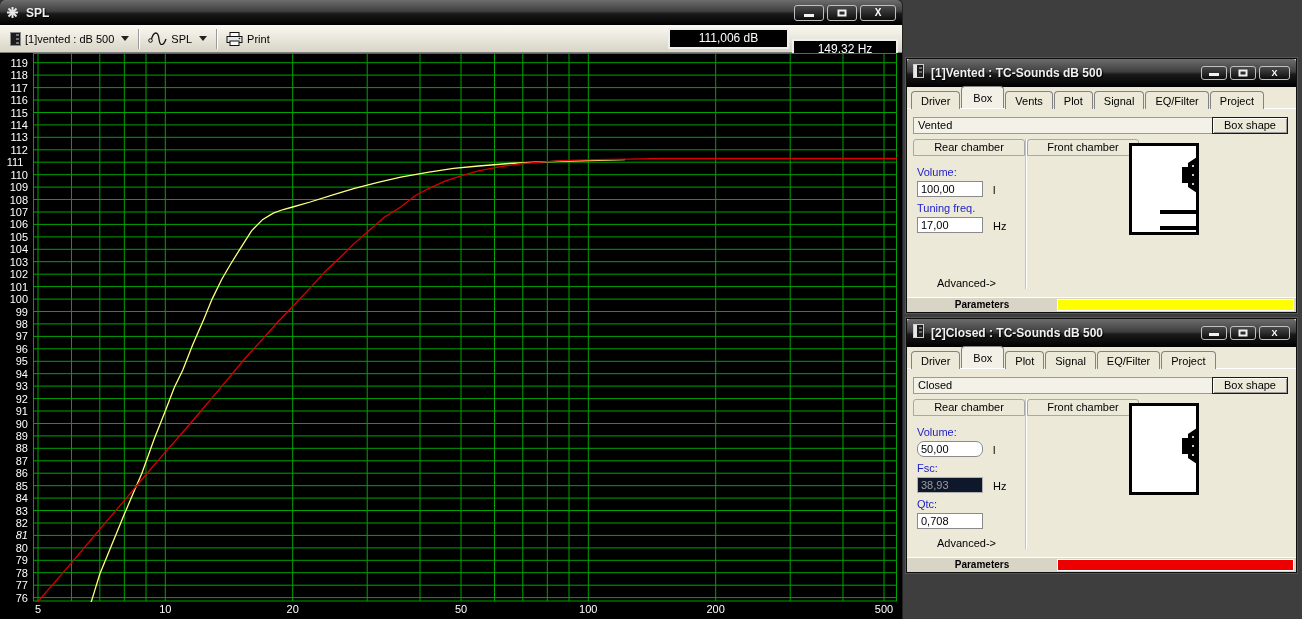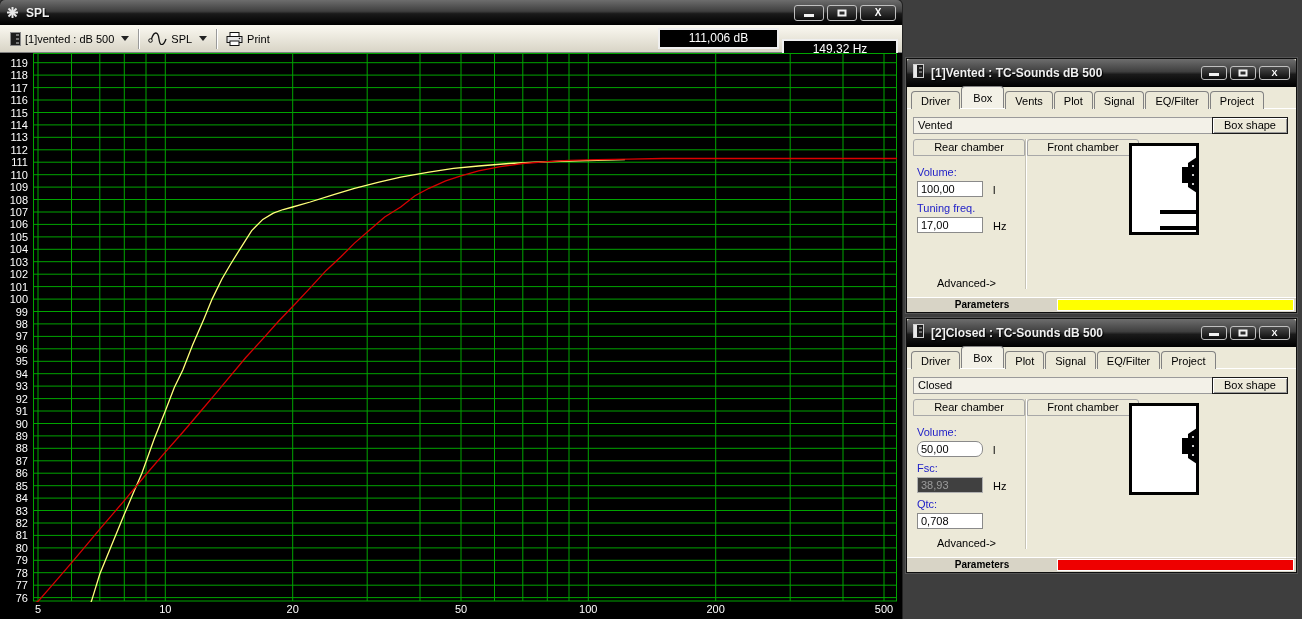--- a/index.html
+++ b/index.html
@@ -19,21 +19,21 @@
   .g-max{position:absolute;left:50%;top:50%;transform:translate(-50%,-50%);width:9px;height:7px;border:2px solid #f2f2f2;}
   .g-x{display:block;text-align:center;color:#fff;font-weight:bold;font-size:10px;line-height:14px;}
 
   .toolbar{position:absolute;left:0;top:25px;right:0;height:28px;background:linear-gradient(#FBF9F1,#D8D4C6);
     border-bottom:1px solid #7f7f7f;display:flex;align-items:center;padding:0 4px;}
   .tool-group{display:flex;align-items:center;gap:4px;padding:2px 6px;font-size:11px;color:#000;}
   .combo-arrow{width:0;height:0;border-left:4px solid transparent;border-right:4px solid transparent;border-top:5px solid #222;margin-left:3px;}
   .tool-sep{width:1px;height:20px;background:#9a9a9a;margin:0 3px;box-shadow:1px 0 0 #fff;}
   .readout{height:21px;background:#000;border:2px solid #EfEfEf;color:#fff;font-size:12px;text-align:center;line-height:17px;margin-left:3px;}
   .readout.db{width:121px;}
-  .readout.hz{width:116px;margin-top:21px;}
+  .readout.hz{width:106px;margin-top:21px;}
 
   .plot-shell{position:absolute;left:0;top:53px;right:0;bottom:0;background:#000;}
   .y-axis{position:absolute;left:0;top:0;width:31px;height:549px;}
   .ytick{position:absolute;right:3px;width:26px;text-align:right;color:#fff;font-size:11px;line-height:12px;}
   .x-axis{position:absolute;left:0;top:549px;width:896px;height:17px;}
   .xtick{position:absolute;top:1px;width:40px;text-align:center;color:#fff;font-size:11px;}
   #plot-svg{position:absolute;left:33px;top:0;}
 
   
   .panel{position:absolute;left:906px;width:391px;height:255px;display:flex;flex-direction:column;
@@ -51,21 +51,21 @@
   .box-name-field{position:absolute;left:6px;top:8px;width:300px;height:17px;background:#F3F1E8;border:1px solid #9a9a9a;
     font-size:11px;line-height:15px;padding-left:4px;color:#000;}
   .box-shape-btn{position:absolute;right:8px;top:8px;width:76px;height:17px;background:#ECE9D8;border:1px solid #1a1a1a;
     box-shadow:inset 1px 1px 0 #fff, inset -1px -1px 0 #9a9a9a;font-size:11px;text-align:center;line-height:15px;}
   .chamber-tab{position:absolute;top:30px;height:17px;width:112px;background:#ECE9D8;border:1px solid #a8a8a8;
     border-radius:3px 3px 0 0;font-size:11px;text-align:center;line-height:15px;color:#000;}
   .col-sep{position:absolute;left:118px;top:30px;width:1px;height:150px;background:#c6c3b5;box-shadow:1px 0 0 #fff;}
   .fld-label{position:absolute;left:10px;color:#2222C8;font-size:11px;}
   .fld-value{position:absolute;left:10px;width:66px;height:16px;background:#fff;border:1px solid #8a8a8a;
     font-size:11px;line-height:14px;padding-left:3px;color:#000;}
-  .fld-value.disabled{color:#9c9c9c;background:#404040;border-color:#b0b0b0;}
+  .fld-value.disabled{color:#9c9c9c;background:#0f172a;border-color:#b0b0b0;}
   .fld-unit{position:absolute;left:86px;font-size:11px;color:#000;}
   .advanced{position:absolute;left:30px;font-size:11px;color:#000;}
   .diagram{position:absolute;left:222px;top:34px;width:70px;height:92px;background:#fff;border:3px solid #000;}
   .speaker{position:absolute;right:-1px;width:22px;height:44px;}
   .vent-bar{position:absolute;right:0;width:36px;height:4px;background:#000;}
   .statusbar{height:15px;display:flex;background:#D8D4C6;border-top:1px solid #fff;}
   .status-label{width:150px;text-align:center;font-size:10px;font-weight:bold;color:#000;line-height:14px;}
   .status-fill{flex:1;margin:1px 2px 1px 0;border:1px solid #fff;}
 </style>
 </head>
@@ -134,21 +134,21 @@
     <div class="plot-shell">
       <div class="y-axis" id="y-axis">
           <div class="ytick" style="top: 3.7px;">119</div>
           <div class="ytick" style="top: 16.1px;">118</div>
           <div class="ytick" style="top: 28.6px;">117</div>
           <div class="ytick" style="top: 41px;">116</div>
           <div class="ytick" style="top: 53.5px;">115</div>
           <div class="ytick" style="top: 65.9px;">114</div>
           <div class="ytick" style="top: 78.3px;">113</div>
           <div class="ytick" style="top: 90.8px;">112</div>
-          <div class="ytick" style="top: 103.2px;">111</div>
+          <div class="ytick" style="top: 103.2px; text-align: center;">111</div>
           <div class="ytick" style="top: 115.7px;">110</div>
           <div class="ytick" style="top: 128.1px;">109</div>
           <div class="ytick" style="top: 140.5px;">108</div>
           <div class="ytick" style="top: 153px;">107</div>
           <div class="ytick" style="top: 165.4px;">106</div>
           <div class="ytick" style="top: 177.9px;">105</div>
           <div class="ytick" style="top: 190.3px;">104</div>
           <div class="ytick" style="top: 202.7px;">103</div>
           <div class="ytick" style="top: 215.2px;">102</div>
           <div class="ytick" style="top: 227.6px;">101</div>
@@ -164,21 +164,21 @@
           <div class="ytick" style="top: 352px;">91</div>
           <div class="ytick" style="top: 364.5px;">90</div>
           <div class="ytick" style="top: 376.9px;">89</div>
           <div class="ytick" style="top: 389.3px;">88</div>
           <div class="ytick" style="top: 401.8px;">87</div>
           <div class="ytick" style="top: 414.2px;">86</div>
           <div class="ytick" style="top: 426.7px;">85</div>
           <div class="ytick" style="top: 439.1px;">84</div>
           <div class="ytick" style="top: 451.5px;">83</div>
           <div class="ytick" style="top: 464px;">82</div>
-          <div class="ytick" style="top: 476.4px;">81</div>
+          <div class="ytick" style="top: 476.4px; font-style: italic;">81</div>
           <div class="ytick" style="top: 488.9px;">80</div>
           <div class="ytick" style="top: 501.3px;">79</div>
           <div class="ytick" style="top: 513.7px;">78</div>
           <div class="ytick" style="top: 526.2px;">77</div>
           <div class="ytick" style="top: 538.6px;">76</div>
         </div>
       <svg id="plot-svg" width="864" height="549">
           <line x1="1" y1="9.7" x2="863" y2="9.7" stroke="#00A400" stroke-width="1"></line>
           <line x1="1" y1="22.1" x2="863" y2="22.1" stroke="#00A400" stroke-width="1"></line>
           <line x1="1" y1="34.6" x2="863" y2="34.6" stroke="#00A400" stroke-width="1"></line>

